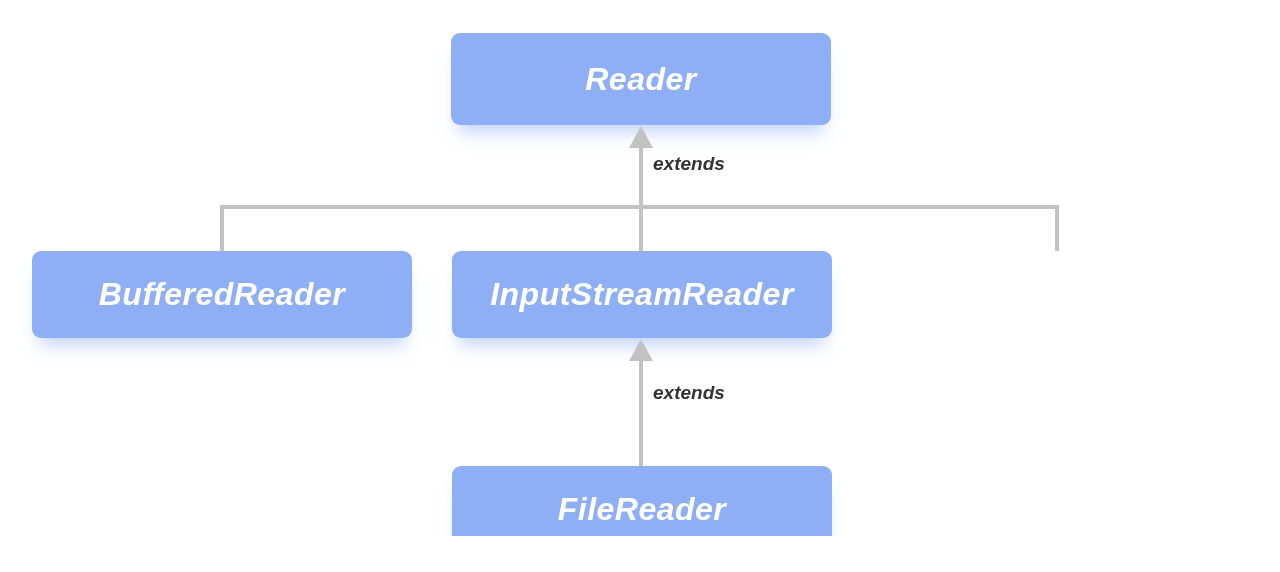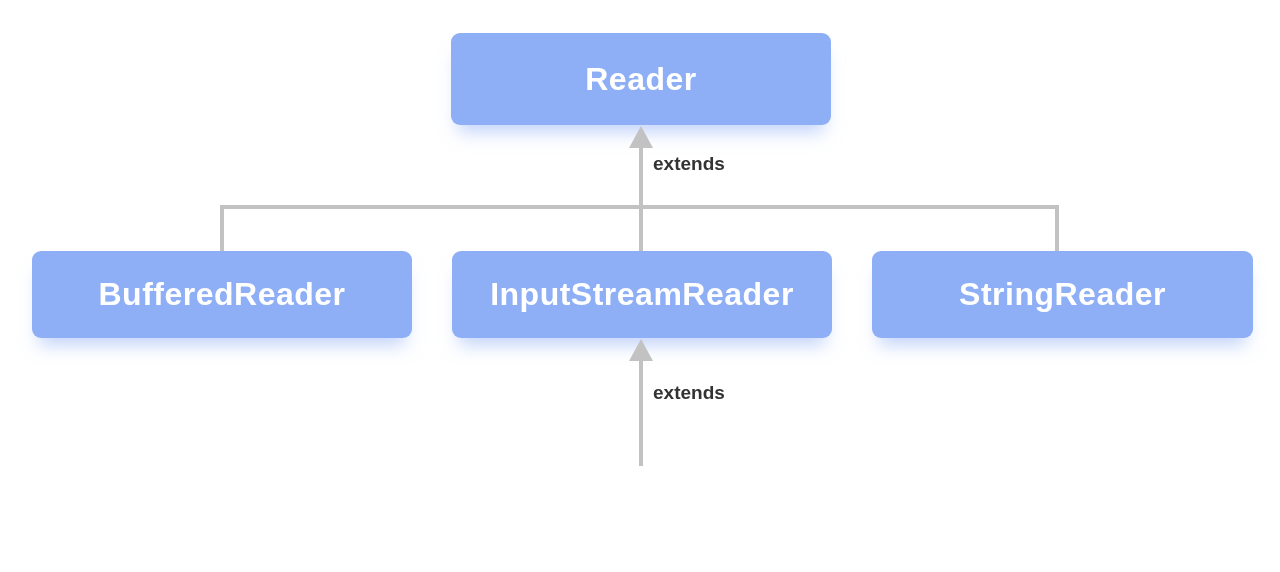--- a/index.html
+++ b/index.html
@@ -7,20 +7,21 @@
     padding: 0;
     background: #ffffff;
     font-family: "Liberation Sans", "DejaVu Sans", sans-serif;
   }
   .canvas {
     position: relative;
     width: 1280px;
     height: 536px;
     background: #ffffff;
     overflow: hidden;
+    font-style: italic;
   }
   .node {
     position: absolute;
     background: #8eaef6;
     border-radius: 9px;
     display: flex;
     align-items: center;
     justify-content: center;
     color: #ffffff;
     font-weight: 700;
@@ -80,22 +81,22 @@
   <div class="line line-center-upper"></div>
   <div class="arrowhead arrowhead-upper"></div>
   <div class="edge-label edge-label-upper">extends</div>
 
   <div class="node node-input-stream-reader">
     <span>InputStreamReader</span>
   </div>
   <div class="node node-buffered-reader">
     <span>BufferedReader</span>
   </div>
-  <div class="node node-string-reader">
-    <span>StringReader</span>
-  </div>
 
   <div class="line line-center-lower"></div>
   <div class="arrowhead arrowhead-lower"></div>
   <div class="edge-label edge-label-lower">extends</div>
 
+  <div class="node node-file-reader">
+    <span>FileReader</span>
+  </div>
 
 </div>
 
 </body></html>

